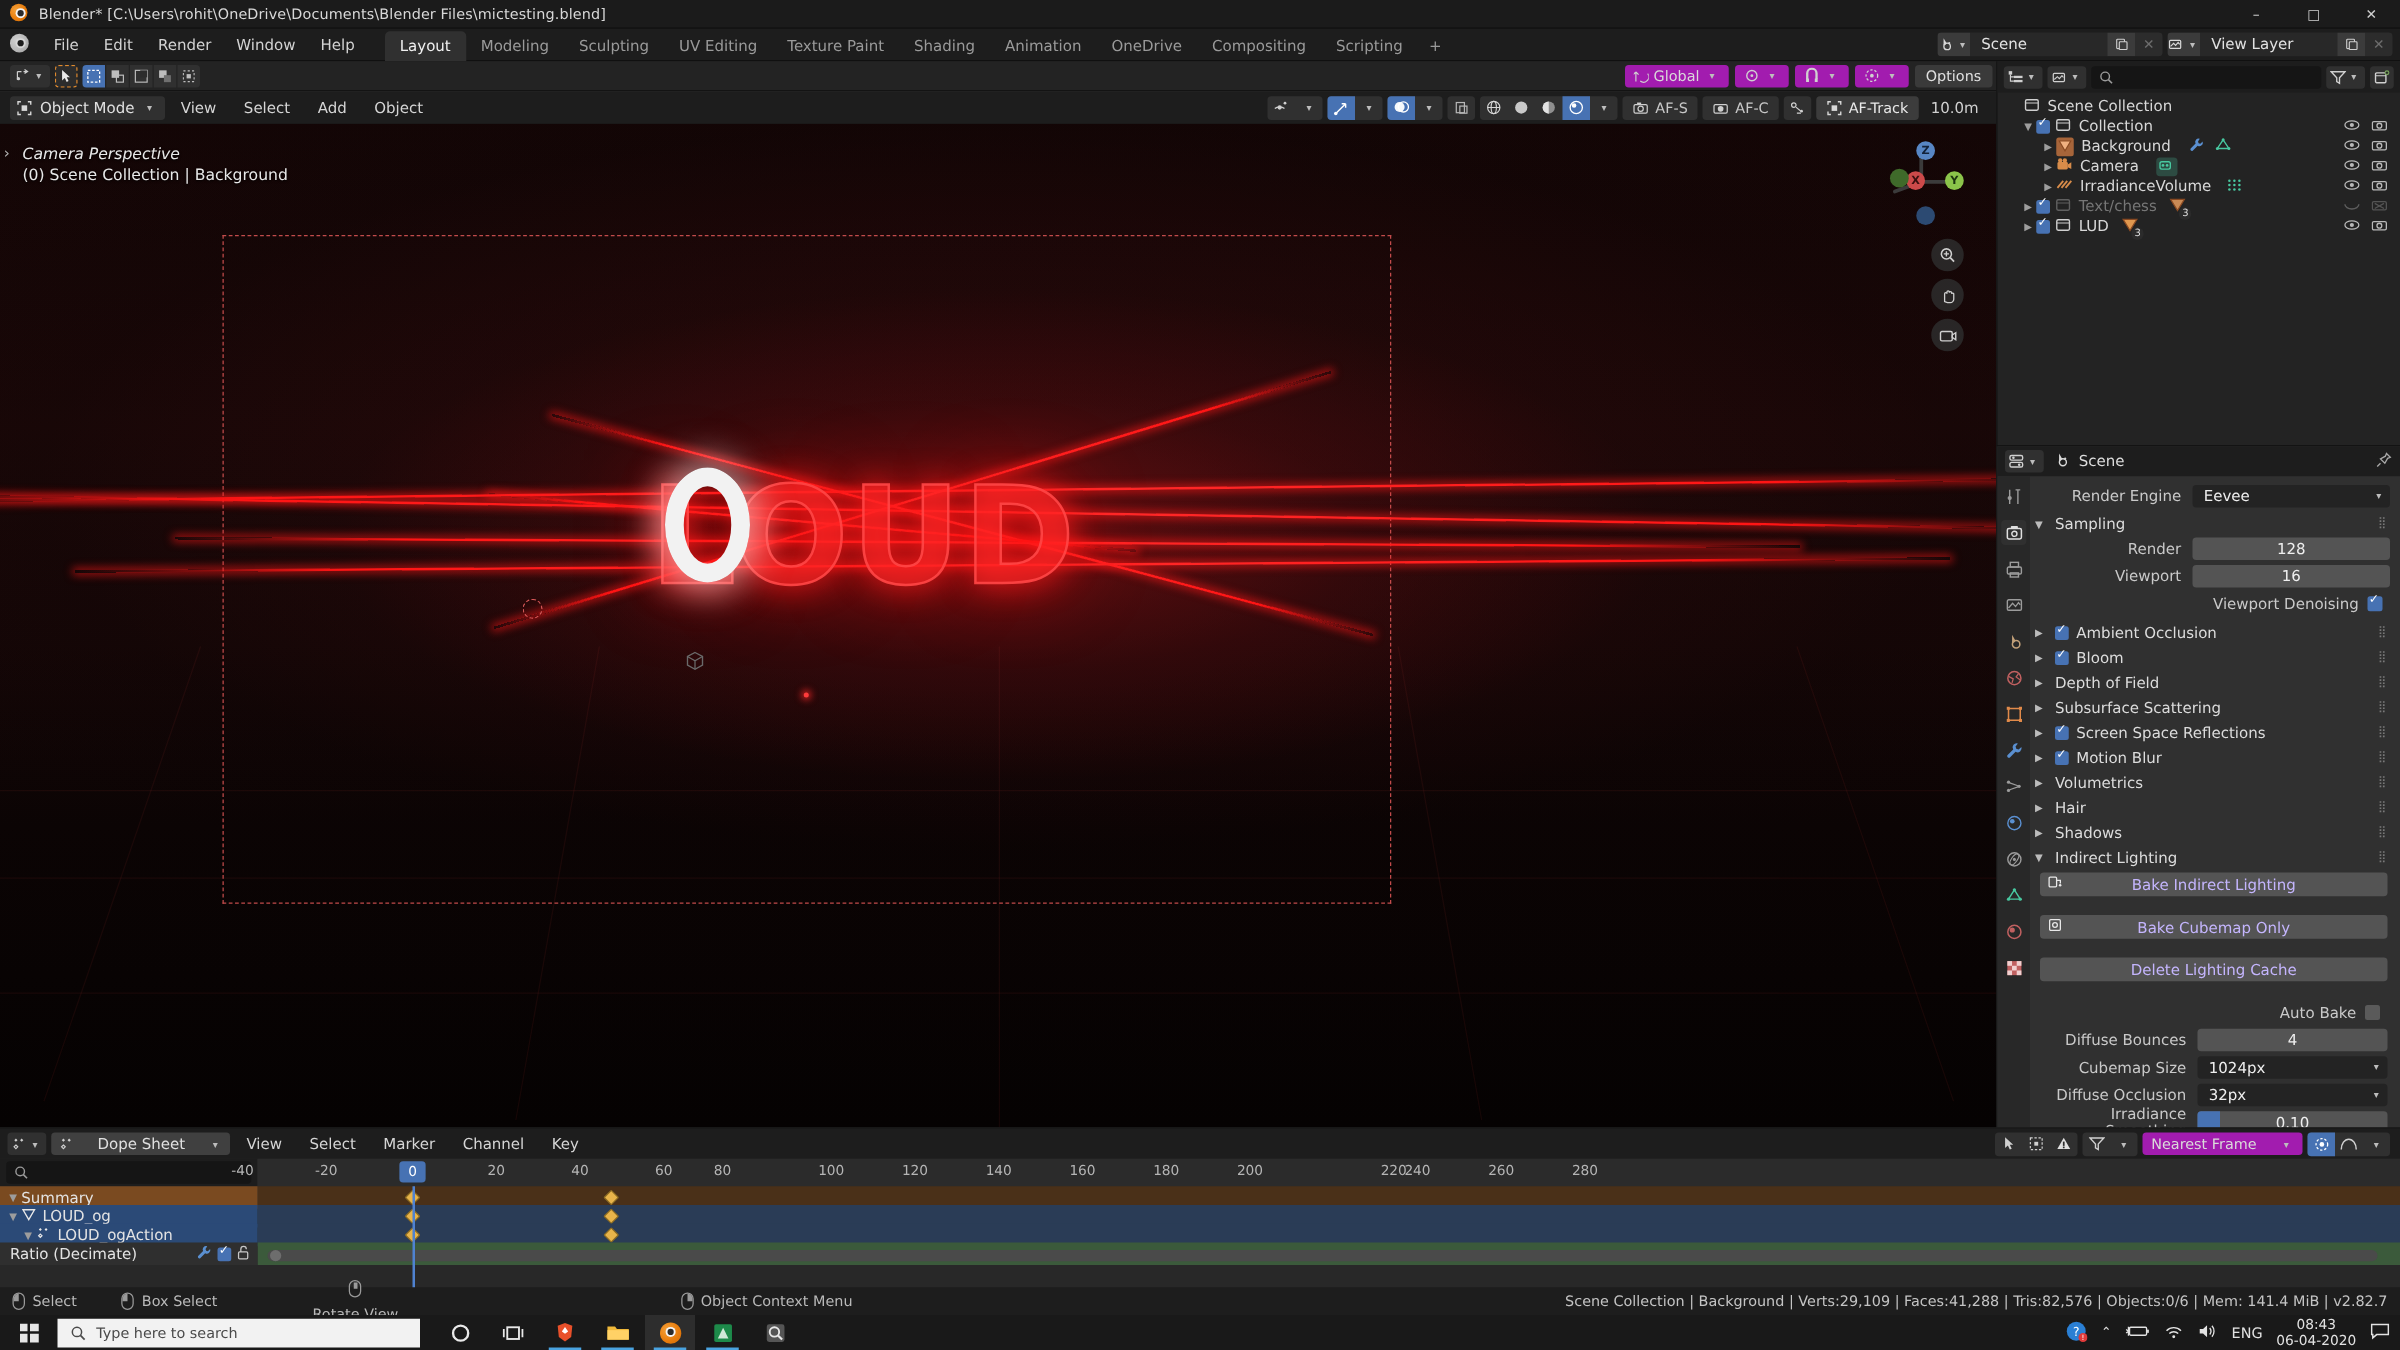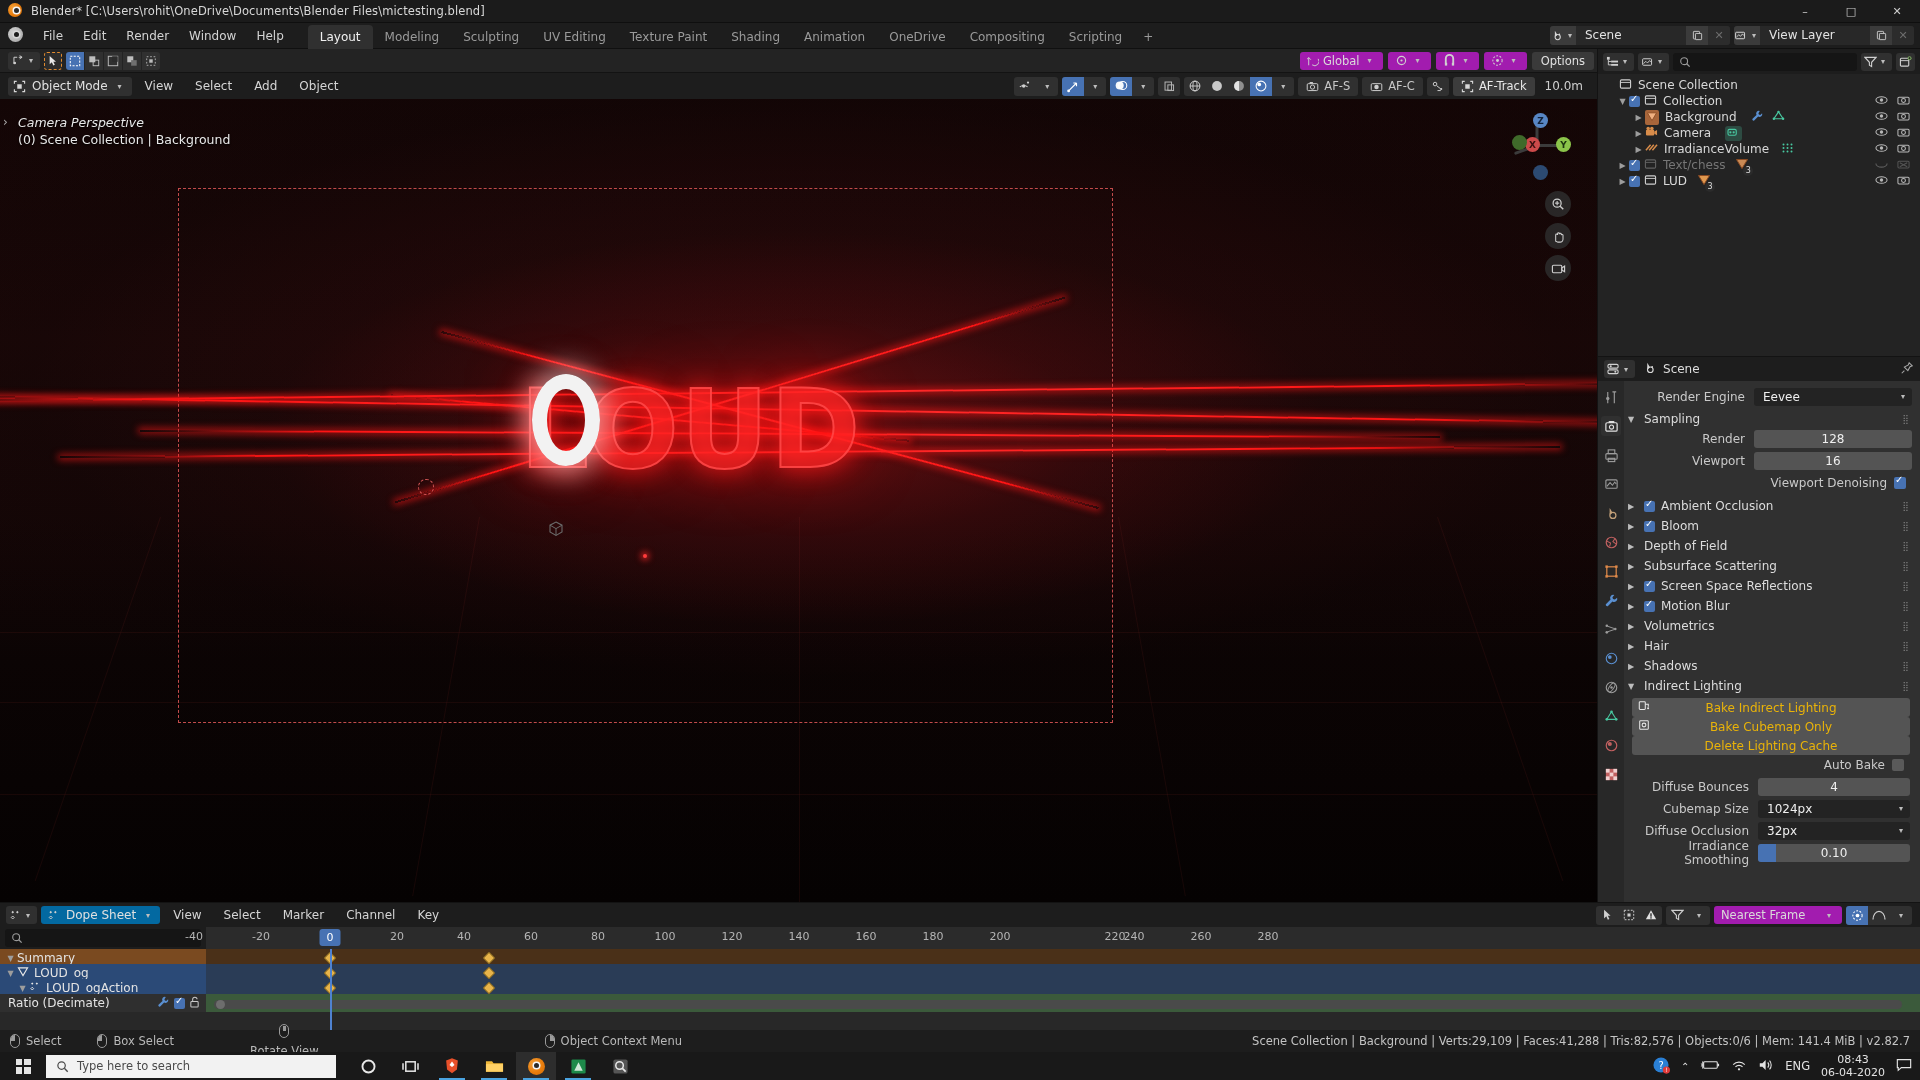--- a/index.html
+++ b/index.html
@@ -163,33 +163,33 @@
             justify-content: center; font-size: 12px; color: #efefef; position: relative; }
   .pfield.dark { background: #232323; justify-content: flex-start; padding-left: 9px; }
   .pfield .dd { position: absolute; right: 7px; font-size: 8px; color: #bdbdbd; }
   .pfield .slider-fill { position: absolute; left: 0; top: 0; bottom: 0; background: #4772b3; border-radius: 3px 0 0 3px; }
   .psec { display: flex; align-items: center; height: 20px; font-size: 12px; color: #dcdcdc; gap: 6px; }
   .psec .tri { font-size: 8px; color: #bcbcbc; width: 10px; }
   .psec .grip { margin-left: auto; color: #787878; font-size: 9px; letter-spacing: 1px; padding-right: 2px; }
   .psec .chk2 { width: 11px; height: 11px; border-radius: 2px; background: #4772b3; position: relative; }
   .psec .chk2::after { content: "✓"; position: absolute; left: 1px; top: -3px; font-size: 10px; color: #fff; }
   .pbtn { height: 19px; background: #545454; border-radius: 3px; display: flex; align-items: center;
-          justify-content: center; font-size: 12px; color: #eab308; margin-bottom: 0; position: relative; }
+          justify-content: center; font-size: 12px; color: #c4b5fd; margin-bottom: 15px; position: relative; }
   .pbtn .licon { position: absolute; left: 6px; color: #e2e2e2; font-size: 11px; }
   .pinfo { font-size: 11.5px; color: #c5c5c5; text-align: center; padding: 3px 0 5px; }
   .prow.right { justify-content: flex-end; gap: 7px; }
   .chkbox-empty { width: 12px; height: 12px; border-radius: 2px; background: #5a5a5a; }
 
   
   .dope { position: absolute; top: 902px; left: 0; width: 1920px; height: 128px; background: #282828;
           border-top: 1px solid #131313; }
   .dope-header { height: 24px; background: #1d1d1d; display: flex; align-items: center; padding-left: 6px; gap: 4px; }
   .dope-header-right { margin-left: auto; display: flex; align-items: center; gap: 4px; padding-right: 8px; }
-  .edsel { display: flex; align-items: center; height: 18px; background: #0369a1; border-radius: 3px;
-           padding: 0 6px; gap: 6px; font-size: 12px; color: #e0e0e0; }
+  .edsel { display: flex; align-items: center; height: 18px; background: #404040; border-radius: 3px;
+           padding: 0 6px; gap: 18px; font-size: 12px; color: #e0e0e0; }
   .dope-chanhdr { position: absolute; top: 24px; left: 0; width: 206px; height: 22px; background: #1d1d1d;
                   display: flex; align-items: center; padding: 0 5px; }
   .dope-ruler { position: absolute; top: 24px; left: 206px; right: 0; height: 22px; background: #2b2b2b; }
   .tick { position: absolute; top: 3px; font-size: 11px; color: #b5b5b5; transform: translateX(-50%); }
   .playhead-badge { position: absolute; top: 2px; height: 17px; padding: 0 7px; background: #4772b3;
                     border-radius: 3px; font-size: 11px; color: #fff; line-height: 17px; transform: translateX(-50%); }
   .chan { position: absolute; left: 0; width: 206px; height: 18px; display: flex; align-items: center;
           font-size: 12px; color: #e3e3e3; padding-left: 4px; }
   .chan.summary { background: #7a4a20; }
   .chan.sel { background: #2b4a77; }
@@ -1218,21 +1218,21 @@
       </div>
     </div>
 
     <div class="dope-ruler">
       <span class="tick" style="left:-12px;">-40</span>
       <span class="tick" style="left:55px;">-20</span>
       <span class="playhead-badge" style="left:124px;">0</span>
       <span class="tick" style="left:191px;">20</span>
       <span class="tick" style="left:258px;">40</span>
       <span class="tick" style="left:325px;">60</span>
-      <span class="tick" style="left:392px;">80</span>
+      <span class="tick" style="left:372px;">80</span>
       <span class="tick" style="left:459px;">100</span>
       <span class="tick" style="left:526px;">120</span>
       <span class="tick" style="left:593px;">140</span>
       <span class="tick" style="left:660px;">160</span>
       <span class="tick" style="left:727px;">180</span>
       <span class="tick" style="left:794px;">200</span>
       <span class="tick" style="left:909px;">220</span>
       <span class="tick" style="left:928px;">240</span>
       <span class="tick" style="left:995px;">260</span>
       <span class="tick" style="left:1062px;">280</span>

